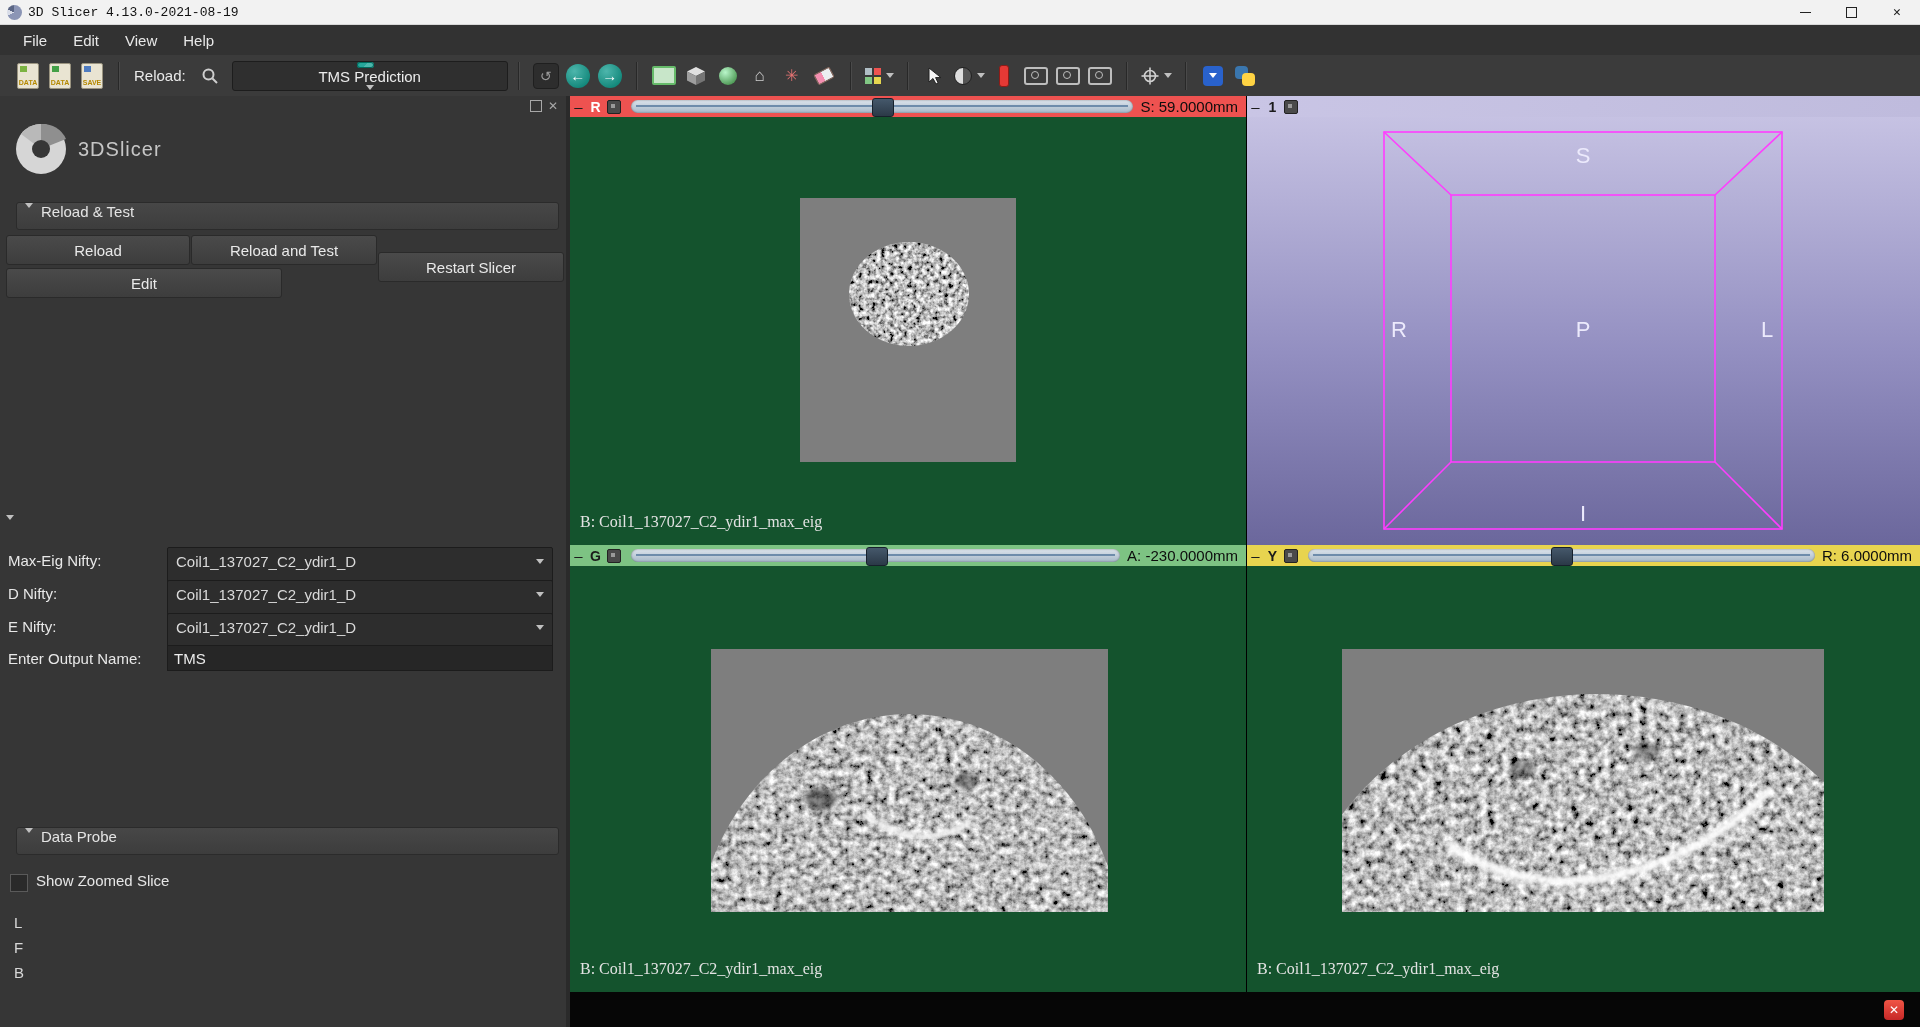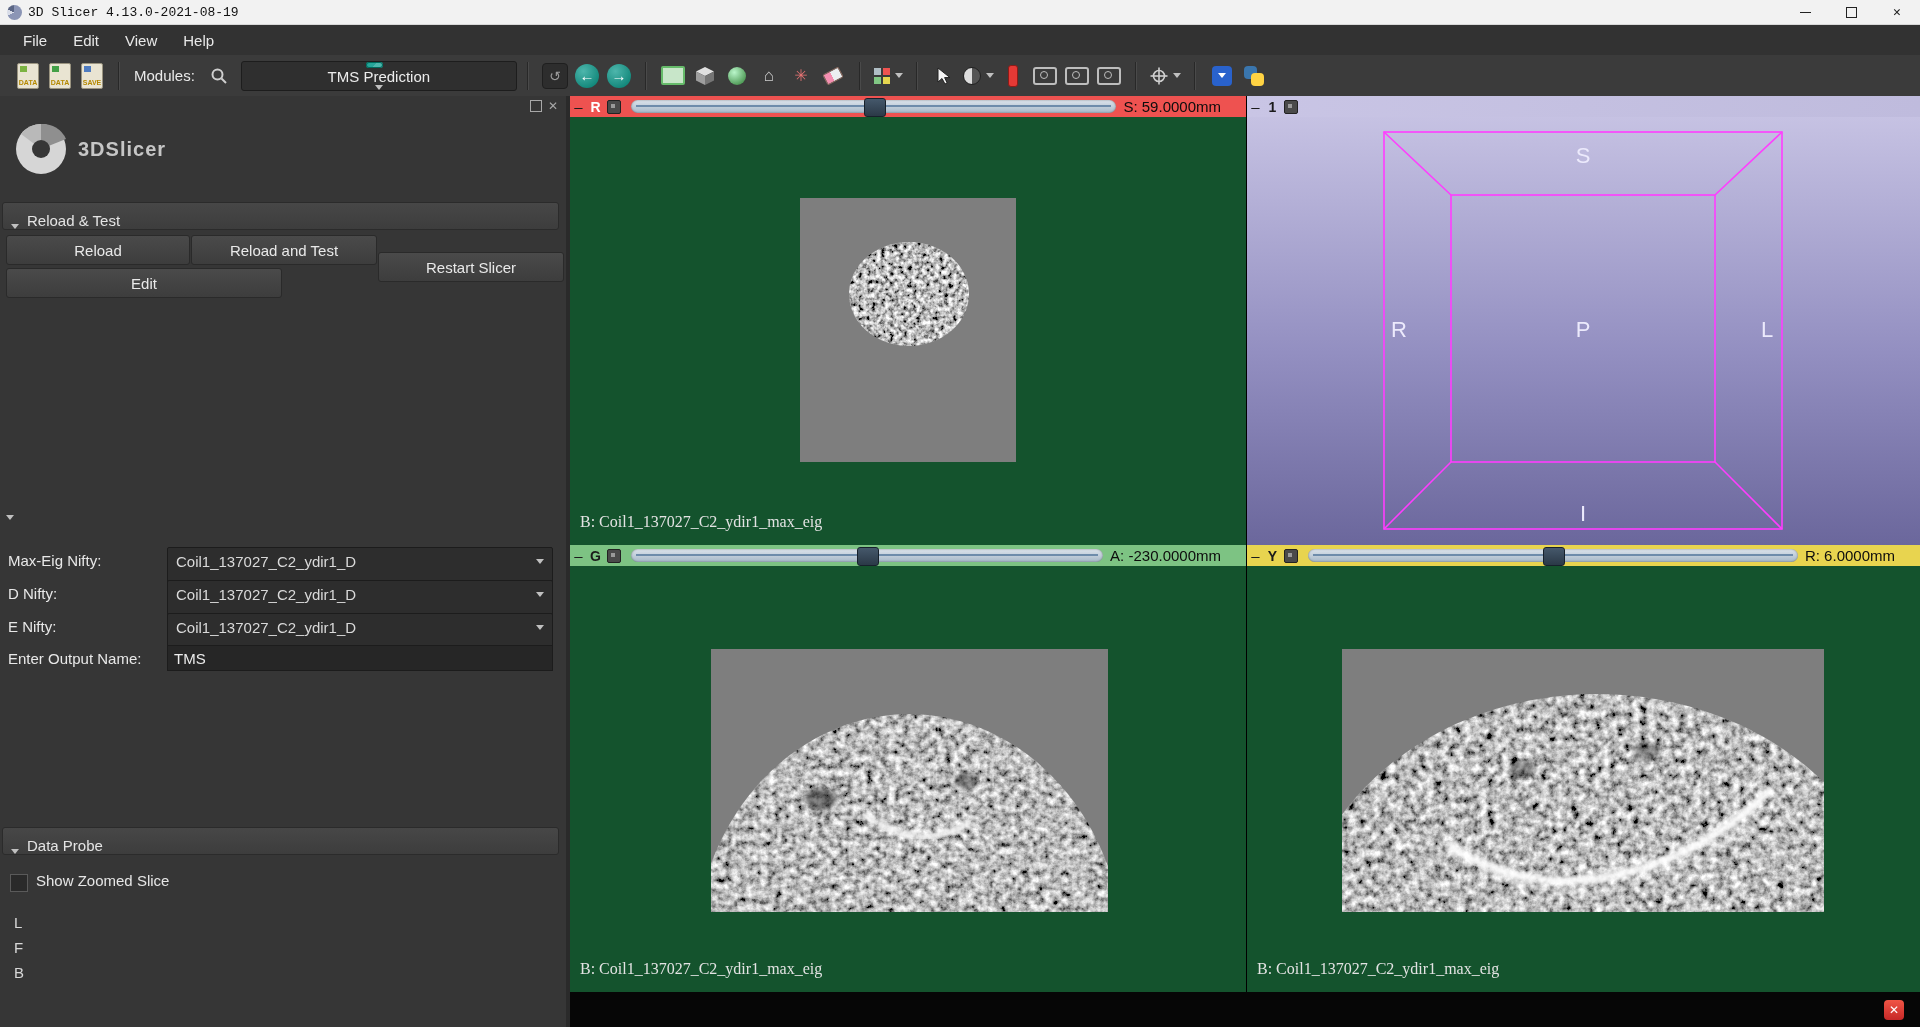--- a/index.html
+++ b/index.html
@@ -66,23 +66,23 @@
   .python-icon:before{content:"";position:absolute;left:0;top:0;width:13px;height:13px;border-radius:4px;background:#3a76ae;}
   .python-icon:after{content:"";position:absolute;right:0;bottom:0;width:13px;height:13px;border-radius:4px;background:#ffd343;}
 
   
   .panel{position:absolute;left:0;top:96px;width:566px;bottom:0;background:#363636;}
   .splitter{position:absolute;left:566px;top:96px;width:4px;bottom:0;background:#2a2a2a;}
   .dock-icons{position:absolute;top:4px;right:8px;display:flex;gap:6px;align-items:center;}
   .undock-ic{width:10px;height:10px;border:1px solid #a8a8a8;}
   .panel-close{color:#a8a8a8;font-size:12px;line-height:1;}
   .logo-row{position:absolute;left:14px;top:26px;display:flex;align-items:center;}
-  .logo-text{margin-left:10px;font-size:20px;font-weight:bold;color:#c6c6c6;letter-spacing:1px;text-align:right;}
-  .sec-header{position:absolute;left:2px;right:7px;height:26px;border:1px solid #2b2b2b;border-radius:3px;
-              background:linear-gradient(#474747,#3d3d3d);display:flex;align-items:flex-end;padding-left:24px;color:#e4e4e4;}
+  .logo-text{margin-left:10px;font-size:20px;font-weight:normal;color:#c6c6c6;letter-spacing:1px;text-align:right;}
+  .sec-header{position:absolute;left:16px;right:7px;height:26px;border:1px solid #2b2b2b;border-radius:3px;
+              background:linear-gradient(#474747,#3d3d3d);display:flex;align-items:flex-start;padding-left:24px;color:#e4e4e4;}
   .sec-header .tri{position:absolute;left:8px;}
   .btn{position:absolute;height:28px;border:1px solid #2a2a2a;border-radius:3px;color:#e9e9e9;
        background:linear-gradient(#4a4a4a,#3d3d3d);display:flex;align-items:center;justify-content:center;}
   .form-label{position:absolute;left:8px;height:26px;display:flex;align-items:center;color:#e8e8e8;}
   .combo{position:absolute;left:167px;right:13px;height:26px;background:#2d2d2d;border:1px solid #1c1c1c;
          border-radius:2px;display:flex;align-items:center;padding:0 24px 8px 8px;color:#d9d9d9;}
   .combo .tri{position:absolute;right:8px;}
   .text-input{position:absolute;left:167px;right:13px;height:26px;background:#262626;border:1px solid #1c1c1c;
               color:#ececec;font-family:inherit;font-size:15px;padding:0 0 0 6px;box-sizing:border-box;}
   .collapse-tri{position:absolute;left:6px;top:419px;}
@@ -102,21 +102,21 @@
   .bar-letter{width:17px;text-align:center;font-weight:bold;font-size:14px;}
   .bar-red .bar-letter{color:#fff;}
   .bar-green .bar-letter,.bar-yellow .bar-letter,.bar-3d .bar-letter{color:#1a1a1a;}
   .pin-ic{width:12px;height:12px;background:#4a4a4a;border:1px solid #222;border-radius:2px;margin:0 3px;position:relative;}
   .pin-ic:after{content:"";position:absolute;left:3px;top:3px;width:4px;height:4px;background:#9a9a9a;}
   .track{flex:1;height:13px;margin:0 7px;border-radius:7px;position:relative;
          background:linear-gradient(#dde4ec,#a6b8c8);box-shadow:inset 0 0 2px rgba(0,0,0,.45);}
   .track-line{position:absolute;left:5px;right:5px;top:5px;height:2px;background:#6e8cab;}
   .handle{position:absolute;left:50%;margin-left:-10px;top:-2px;width:20px;height:17px;border-radius:3px;
           background:linear-gradient(#45586b,#2b3947);border:1px solid #17212b;}
-  .bar-offset{padding-right:25px;color:#0d0d0d;font-size:15px;}
+  .bar-offset{padding-right:8px;color:#0d0d0d;font-size:15px;}
   .viewport{position:absolute;background:#14532d;overflow:hidden;}
   .vp-red{left:0;top:21px;width:676px;height:428px;}
   .vp-green{left:0;top:470px;width:676px;height:426px;}
   .vp-yellow{left:677px;top:470px;right:0;height:426px;}
   .vp-3d{position:absolute;left:677px;top:21px;right:0;height:428px;overflow:hidden;
          background:linear-gradient(#c6c2e3 0%,#938fc1 55%,#6b679c 100%);}
   .slice-img{position:absolute;background:#7e7e7e;}
   .corner-label{position:absolute;left:10px;bottom:14px;color:#e3e3e3;font-size:16px;
                 font-family:"Liberation Serif","DejaVu Serif",serif;}
   .status-strip{position:absolute;left:0;top:896px;right:0;bottom:0;background:#060606;}
@@ -164,21 +164,21 @@
           <span>DATA</span>
         </span>
     </span>
     <span class="tb-icon">
       <span class="doc-icon">
           <i class="doc-flag blue"></i>
           <span>SAVE</span>
         </span>
     </span>
     <span class="tb-sep"></span>
-    <span class="modules-label">Modules:</span>
+    <span class="modules-label">Reload:</span>
     <span class="tb-icon search-icon">
       <svg width="18" height="18" viewBox="0 0 18 18">
         <circle cx="7.5" cy="7.5" r="5" fill="none" stroke="#cfcfcf" stroke-width="2"></circle>
         <line x1="11.5" y1="11.5" x2="16" y2="16" stroke="#cfcfcf" stroke-width="2"></line>
       </svg>
     </span>
     <span class="module-combo">
       <span class="mod-ic"></span>
       <span class="mod-text">TMS Prediction</span>
       <span class="tri"></span>

